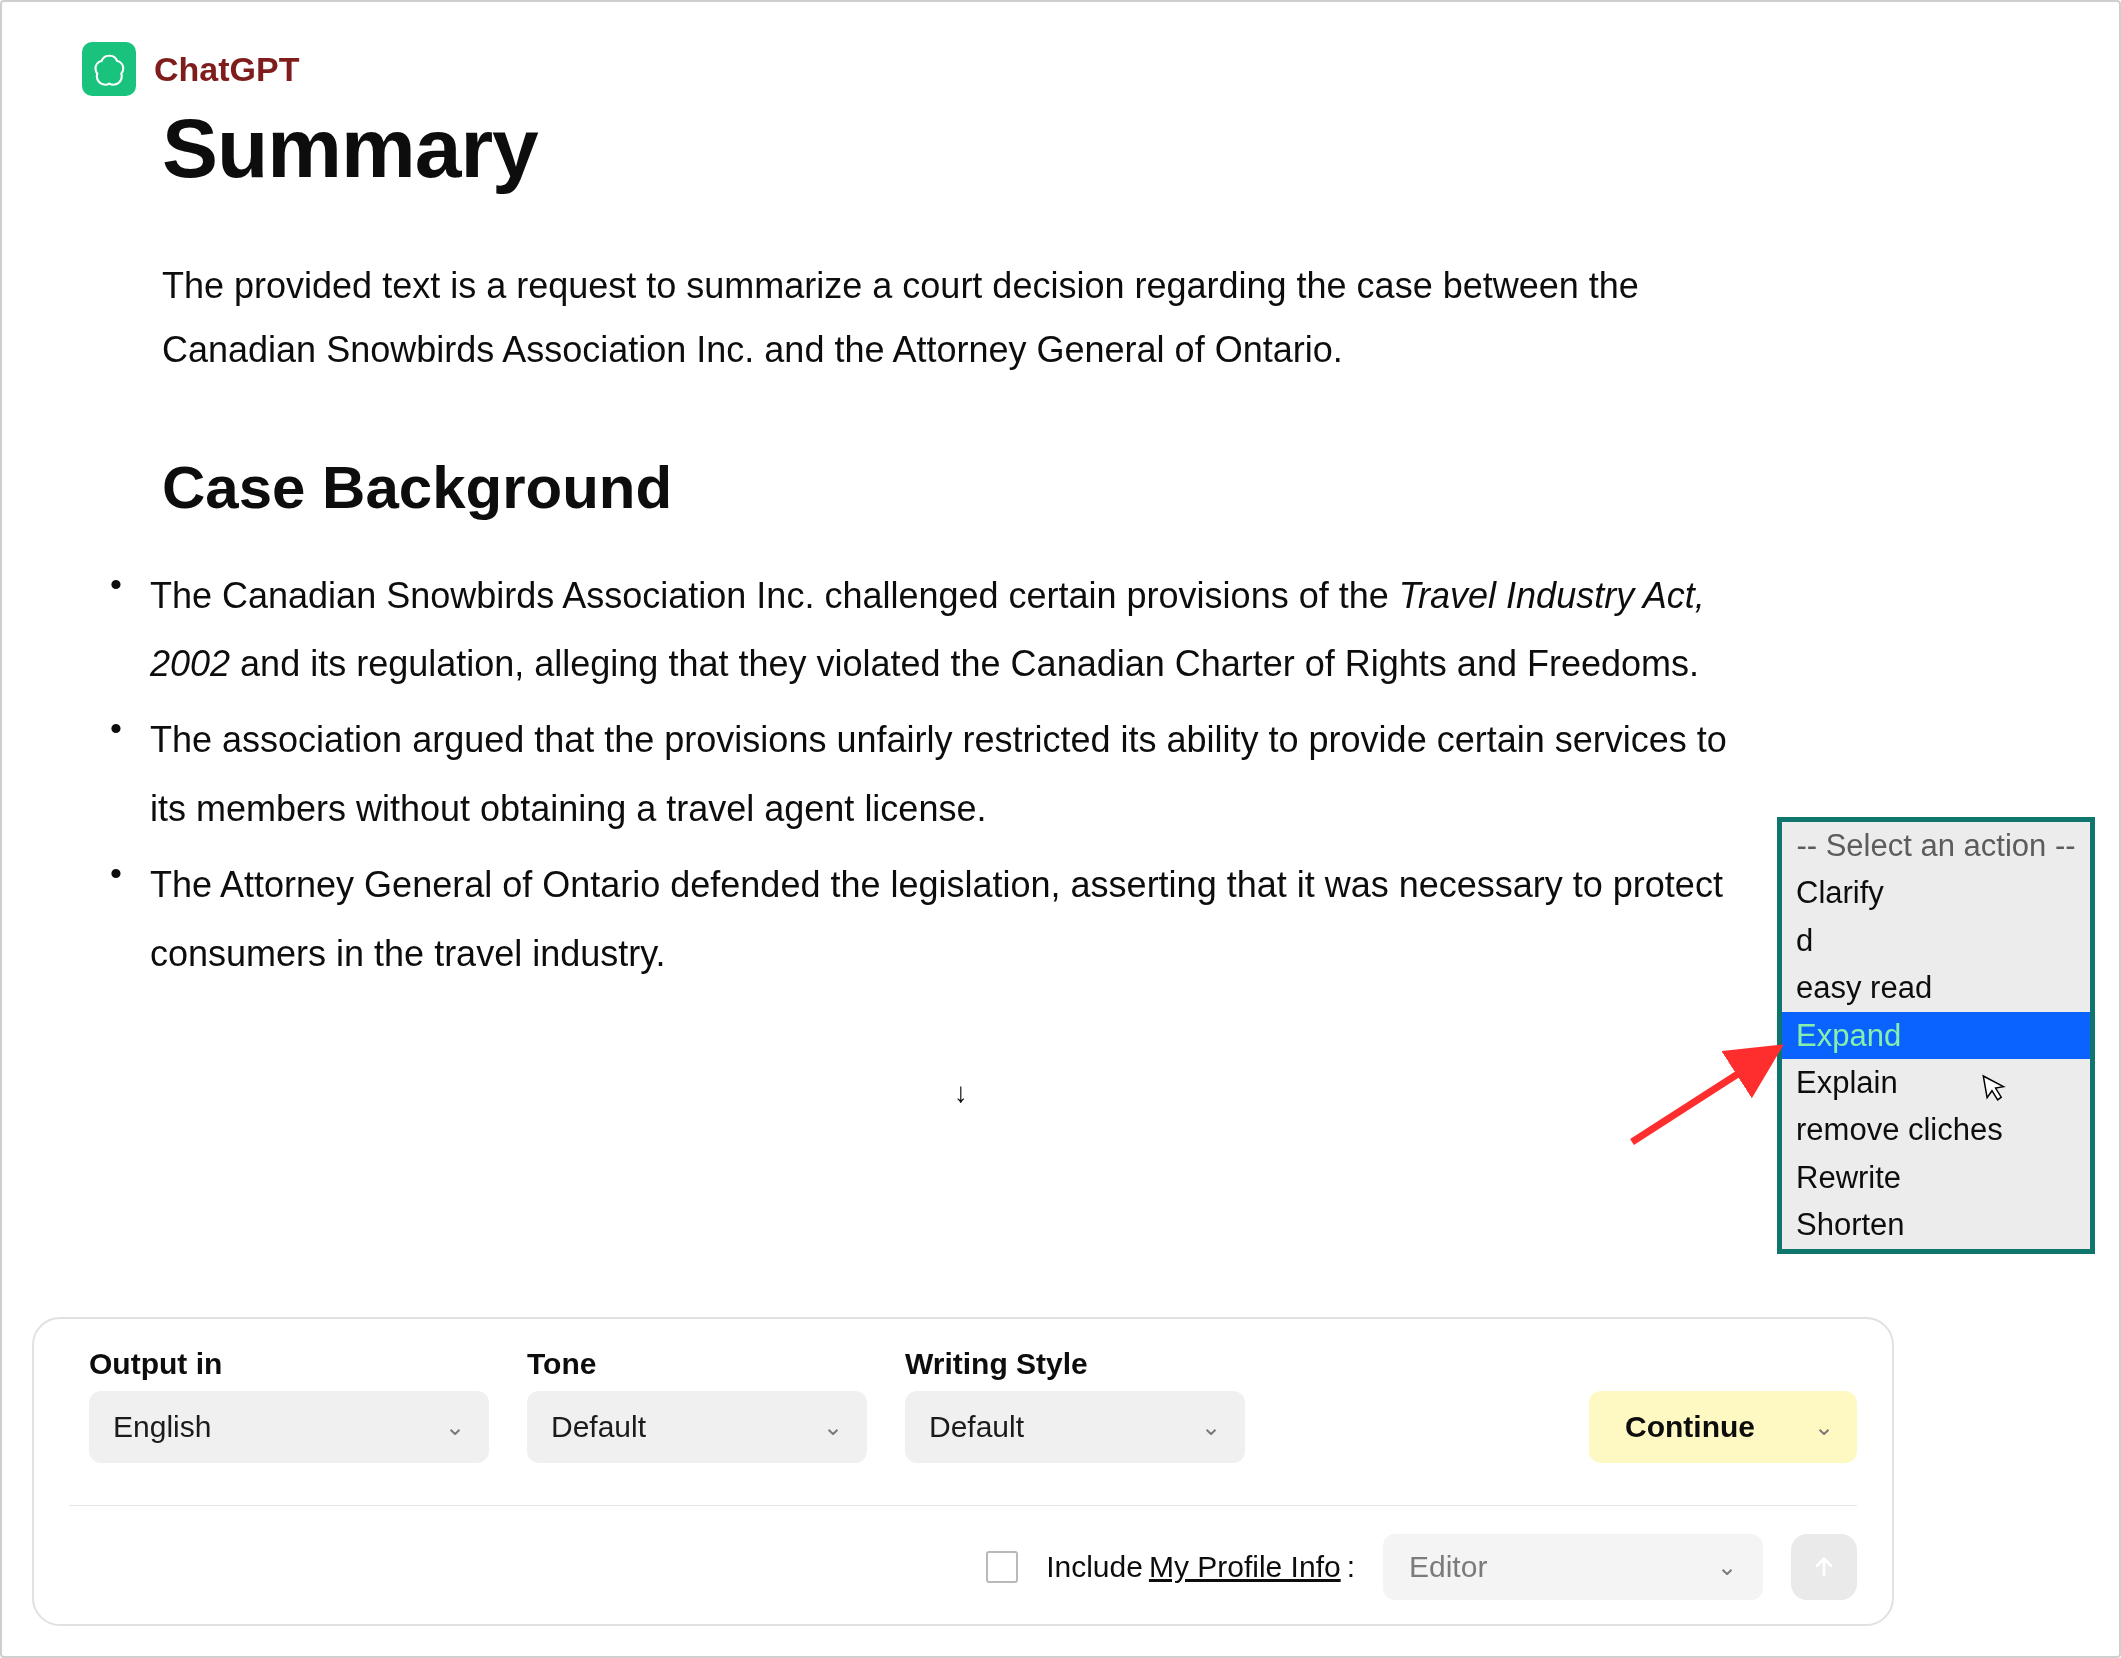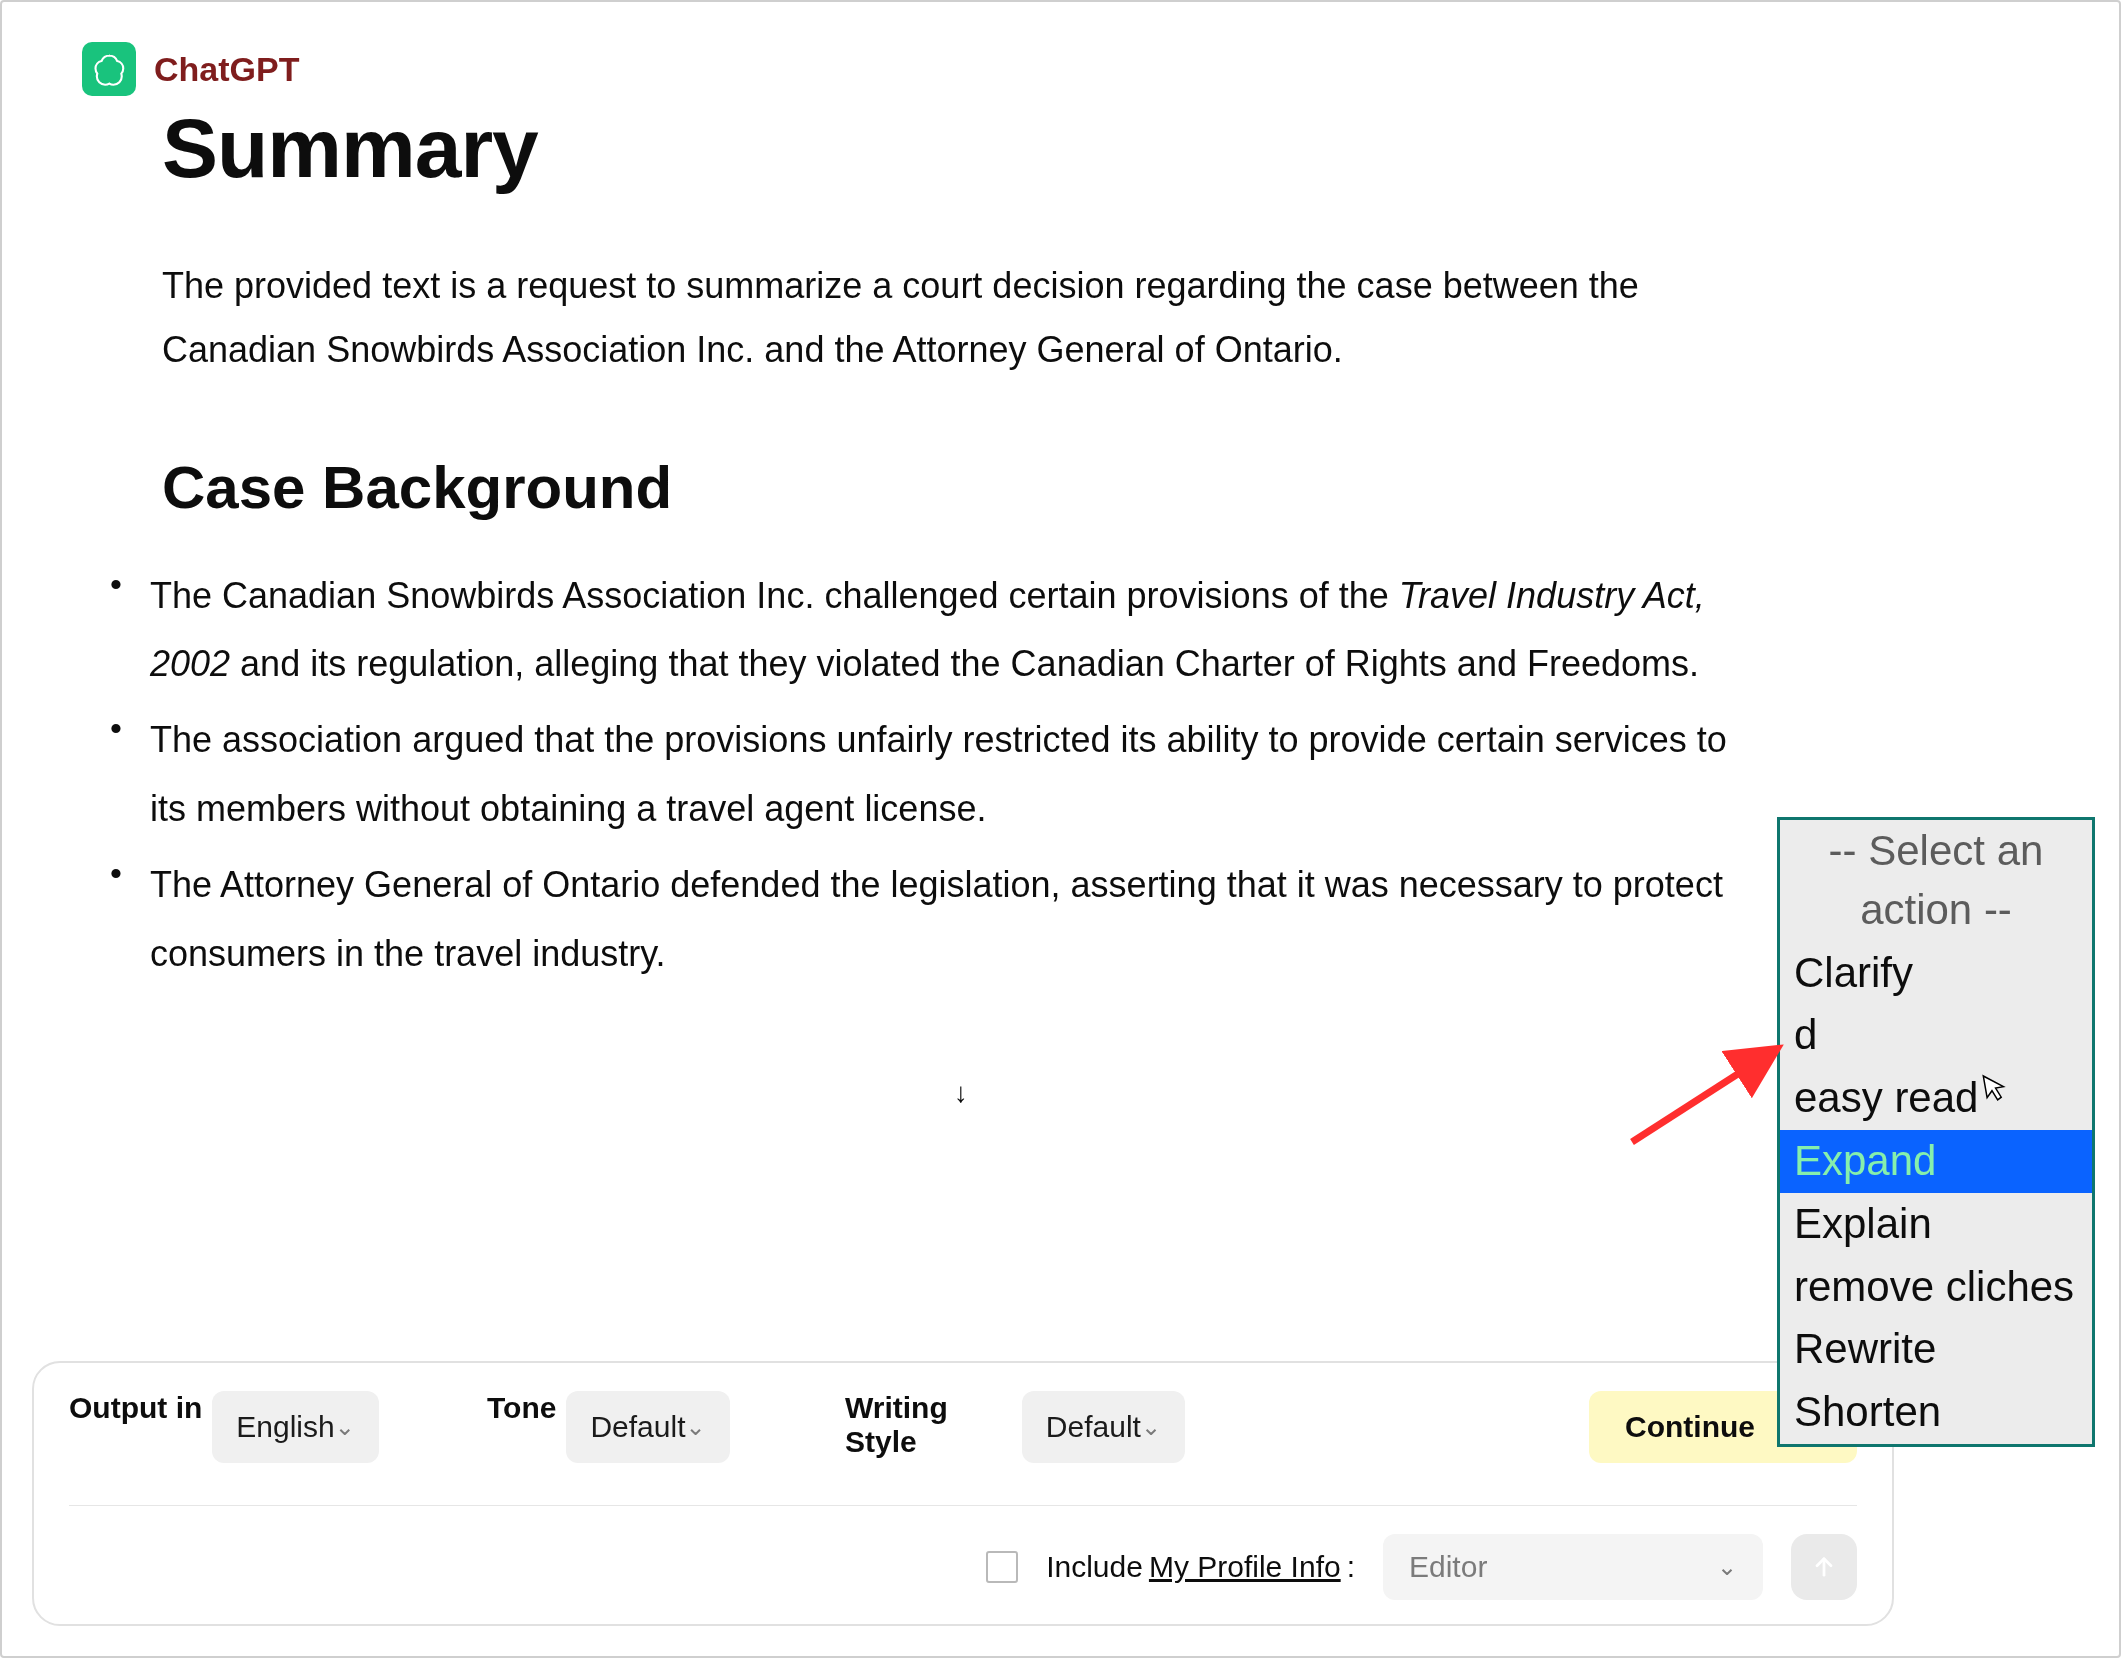--- a/index.html
+++ b/index.html
@@ -112,21 +112,23 @@
     background: #fff;
   }
   .controls-row {
     display: flex;
     align-items: flex-end;
     gap: 18px;
     margin-bottom: 42px;
   }
   .control-group {
     display: flex;
+    flex-direction: column;
     gap: 10px;
+    margin-left: 20px;
   }
   .control-label {
     font-size: 30px;
     font-weight: 700;
   }
   .select-box {
     background: #f0f0f0;
     border-radius: 12px;
     height: 72px;
     display: flex;
@@ -226,22 +228,22 @@
   }
   .send-btn svg { width: 28px; height: 28px; }
 
   
   .action-popup {
     position: absolute;
     left: 1775px;
     top: 815px;
     width: 318px;
     background: #ececec;
-    border: 3px solid #0f766e;
-    font-size: 42px;
+    border: 5px solid #0f766e;
+    font-size: 31px;
     line-height: 1.4;
     z-index: 50;
   }
   .action-header {
     padding: 2px 10px;
     color: #5c5c5c;
     text-align: center;
   }
   .action-item {
     padding: 2px 14px;

